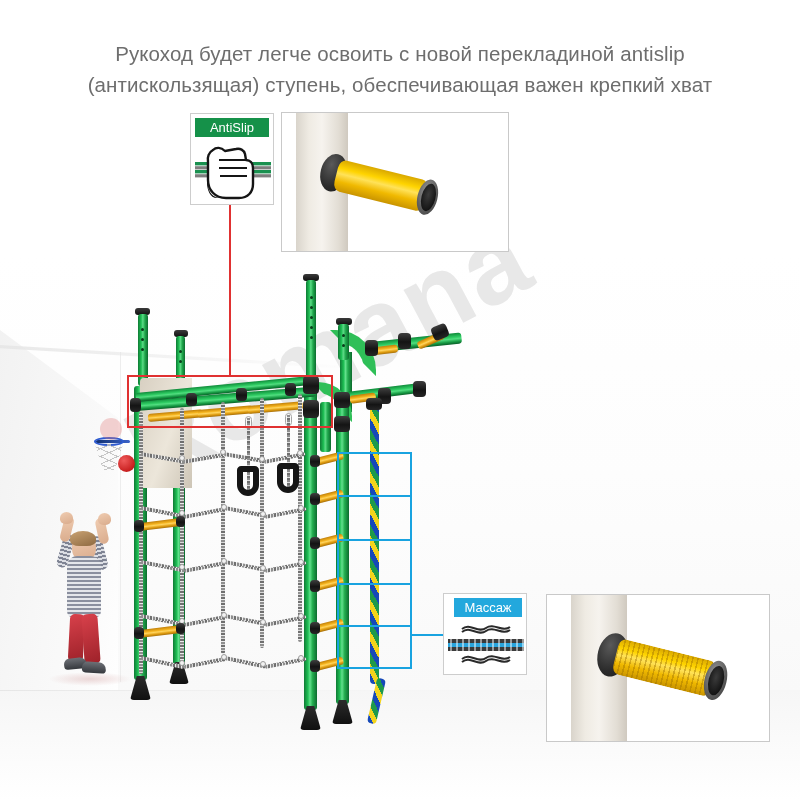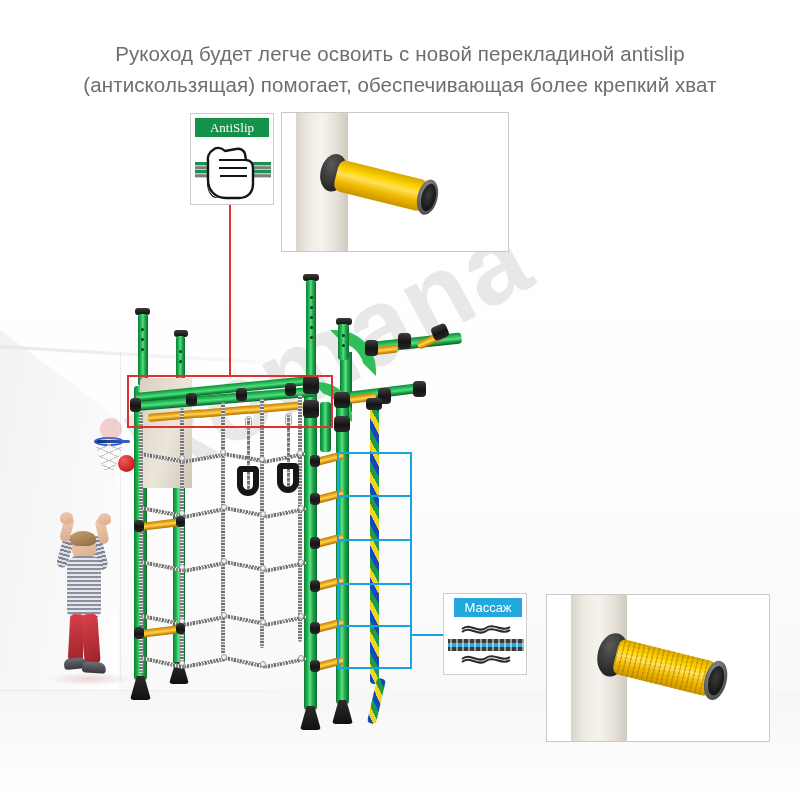--- a/index.html
+++ b/index.html
@@ -61,21 +61,21 @@
   
   .badge{
     position:absolute;background:#ffffff;border:1px solid #cdcdcd;
     box-sizing:border-box;
   }
   .badge-head{
     height:19px;line-height:19px;text-align:center;color:#ffffff;
     font-size:13px;margin:4px 4px 0 4px;
   }
   .badge-antislip{left:190px;top:113px;width:84px;height:92px;}
-  .badge-antislip .badge-head{background:#159149;font-family:Liberation Serif, serif;}
+  .badge-antislip .badge-head{background:#159149;}
   .badge-massage{left:443px;top:593px;width:84px;height:82px;}
   .badge-massage .badge-head{background:#23a8dd;margin-left:10px;}
 
   .antislip-art{position:absolute;left:4px;top:26px;width:76px;height:62px;}
   .massage-art{position:absolute;left:4px;top:24px;width:76px;height:54px;}
 
   
   .photo{
     position:absolute;background:#ffffff;border:1px solid #c9c9c9;
     box-sizing:border-box;overflow:hidden;
@@ -253,21 +253,21 @@
 <div id="stage">
 
   <div class="wall-back"></div>
   <div class="wall-left"></div>
   <div class="wall-edge"></div>
   <div class="wall-diag"></div>
   <div class="floor"></div>
   <div class="floor-line"></div>
 
   <div class="headline">Рукоход будет легче освоить с новой перекладиной antislip
-(антискользящая) помогает, обеспечивающая более крепкий хват</div>
+(антискользящая) ступень, обеспечивающая важен крепкий хват</div>
 
   <div class="watermark">Romana</div>
 
   <div>
 
     <div class="post-cap" style="left:303px;top:274px;width:16px;"></div>
     <div class="post thin" style="left:306px;top:280px;width:10px;height:105px;"></div>
     <div class="hole" style="left:310px;top:296px;"></div>
     <div class="hole" style="left:310px;top:306px;"></div>
     <div class="hole" style="left:310px;top:316px;"></div>

